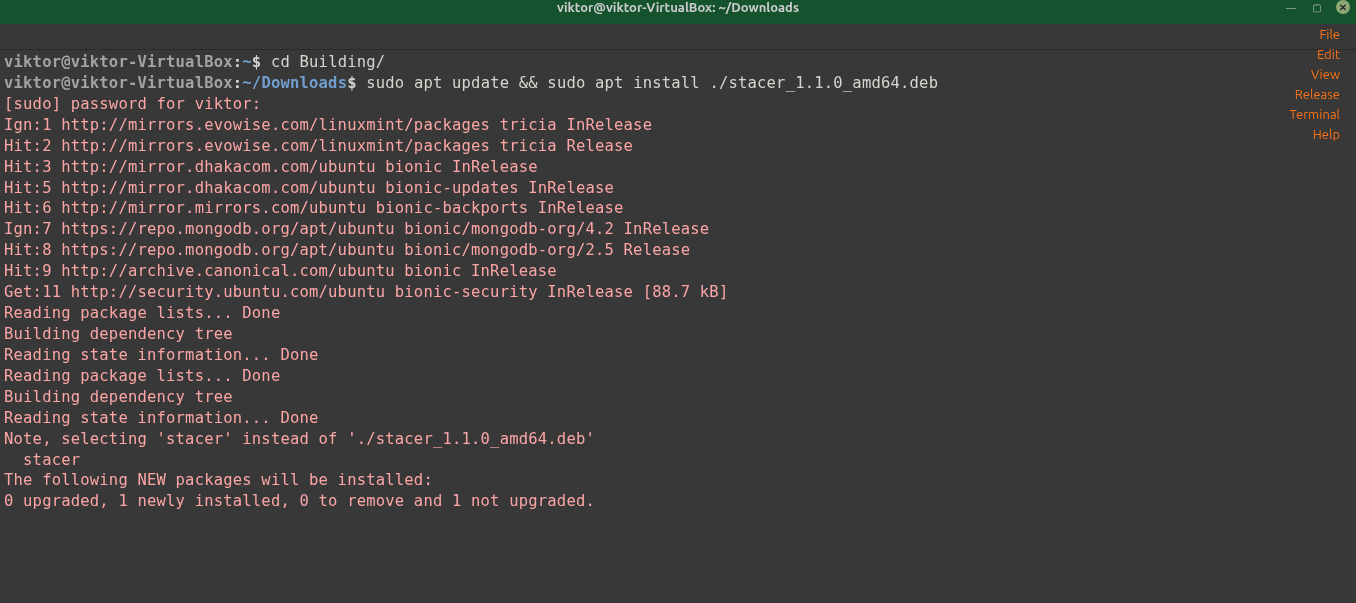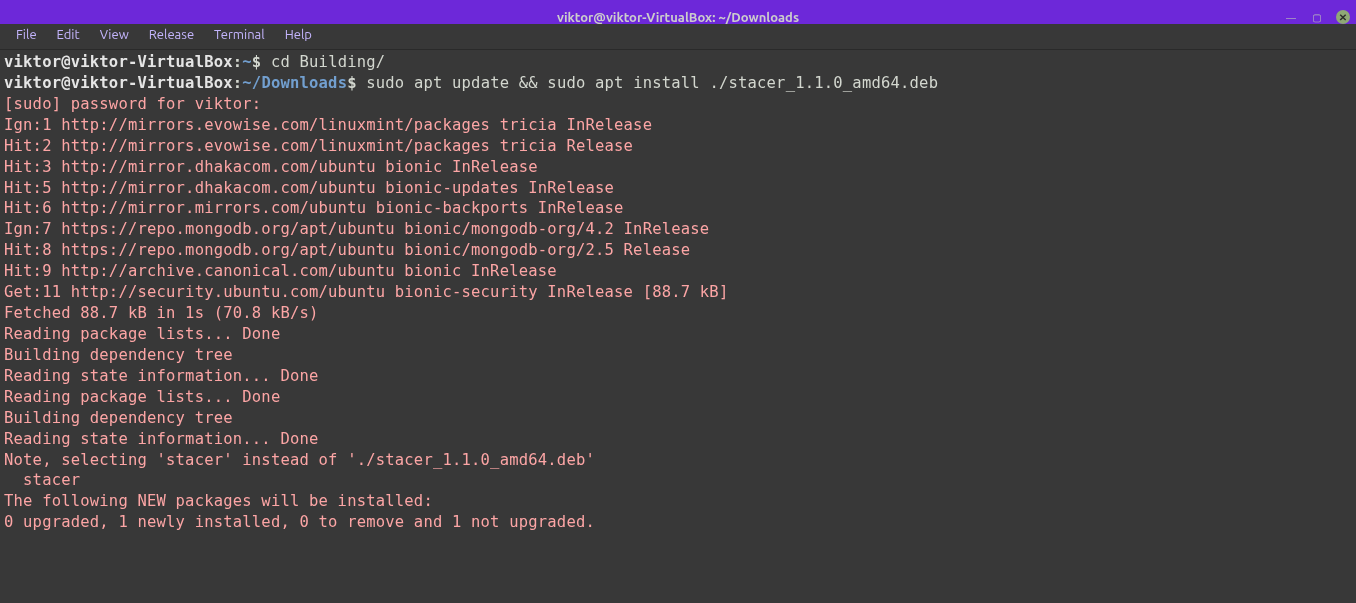--- a/index.html
+++ b/index.html
@@ -6,24 +6,24 @@
     body {
       background: #383838;
       font-family: "DejaVu Sans Mono", "Liberation Mono", monospace;
       font-size: 15px;
       color: #d0d0d0;
       width: 1356px;
       height: 603px;
       overflow: hidden;
     }
     .titlebar {
-      background: #6d28d9;
+      background: #14532d;
       height: 24px;
       display: flex;
-      align-items: flex-end;
+      align-items: flex-start;
       justify-content: center;
       position: relative;
       font-family: "Ubuntu", sans-serif;
       font-size: 13px;
       color: #cccccc;
     }
     .titlebar-text { font-weight: bold; }
     .window-controls {
       position: absolute;
       right: 6px;
@@ -50,39 +50,40 @@
       align-items: center;
       justify-content: center;
       color: #2a2a2a;
       font-size: 10px;
       font-weight: bold;
     }
     .menubar {
       background: #383838;
       height: 26px;
       display: flex;
-      align-items: flex-start;
+      align-items: flex-end;
       padding: 0 6px;
       font-family: "Ubuntu", sans-serif;
       font-size: 13px;
-      color: #c4b5fd;
+      color: #f97316;
       border-bottom: 1px solid #2a2a2a;
+      flex-direction: column;
     }
     .menu-item {
       padding: 3px 10px;
       cursor: pointer;
     }
     .terminal {
       padding: 2px 4px;
       line-height: 1.35;
       font-size: 15.5px;
       letter-spacing: 0.2px;
     }
     .term-line { white-space: pre; }
-    .prompt-user { color: #e5e5e5; font-weight: bold; }
+    .prompt-user { color: #a3a3a3; font-weight: bold; }
     .prompt-sep { color: #d3d7cf; font-weight: bold; }
     .prompt-path { color: #729fcf; font-weight: bold; }
     .prompt-dollar { color: #d3d7cf; font-weight: bold; }
     .cmd { color: #d3d7cf; }
     .output { color: #fca5a5; }
   </style>
 </head>
 <body>
 
 <div class="titlebar">
@@ -109,21 +110,20 @@
   <div class="term-line output">[sudo] password for viktor:</div>
   <div class="term-line output">Ign:1 http://mirrors.evowise.com/linuxmint/packages tricia InRelease</div>
   <div class="term-line output">Hit:2 http://mirrors.evowise.com/linuxmint/packages tricia Release</div>
   <div class="term-line output">Hit:3 http://mirror.dhakacom.com/ubuntu bionic InRelease</div>
   <div class="term-line output">Hit:5 http://mirror.dhakacom.com/ubuntu bionic-updates InRelease</div>
   <div class="term-line output">Hit:6 http://mirror.mirrors.com/ubuntu bionic-backports InRelease</div>
   <div class="term-line output">Ign:7 https://repo.mongodb.org/apt/ubuntu bionic/mongodb-org/4.2 InRelease</div>
   <div class="term-line output">Hit:8 https://repo.mongodb.org/apt/ubuntu bionic/mongodb-org/2.5 Release</div>
   <div class="term-line output">Hit:9 http://archive.canonical.com/ubuntu bionic InRelease</div>
   <div class="term-line output">Get:11 http://security.ubuntu.com/ubuntu bionic-security InRelease [88.7 kB]</div>
-  <div class="term-line output">Fetched 88.7 kB in 1s (70.8 kB/s)</div>
   <div class="term-line output">Reading package lists... Done</div>
   <div class="term-line output">Building dependency tree</div>
   <div class="term-line output">Reading state information... Done</div>
   <div class="term-line output">Reading package lists... Done</div>
   <div class="term-line output">Building dependency tree</div>
   <div class="term-line output">Reading state information... Done</div>
   <div class="term-line output">Note, selecting 'stacer' instead of './stacer_1.1.0_amd64.deb'</div>
   <div class="term-line output">  stacer</div>
   <div class="term-line output">The following NEW packages will be installed:</div>
   <div class="term-line output">0 upgraded, 1 newly installed, 0 to remove and 1 not upgraded.</div>

